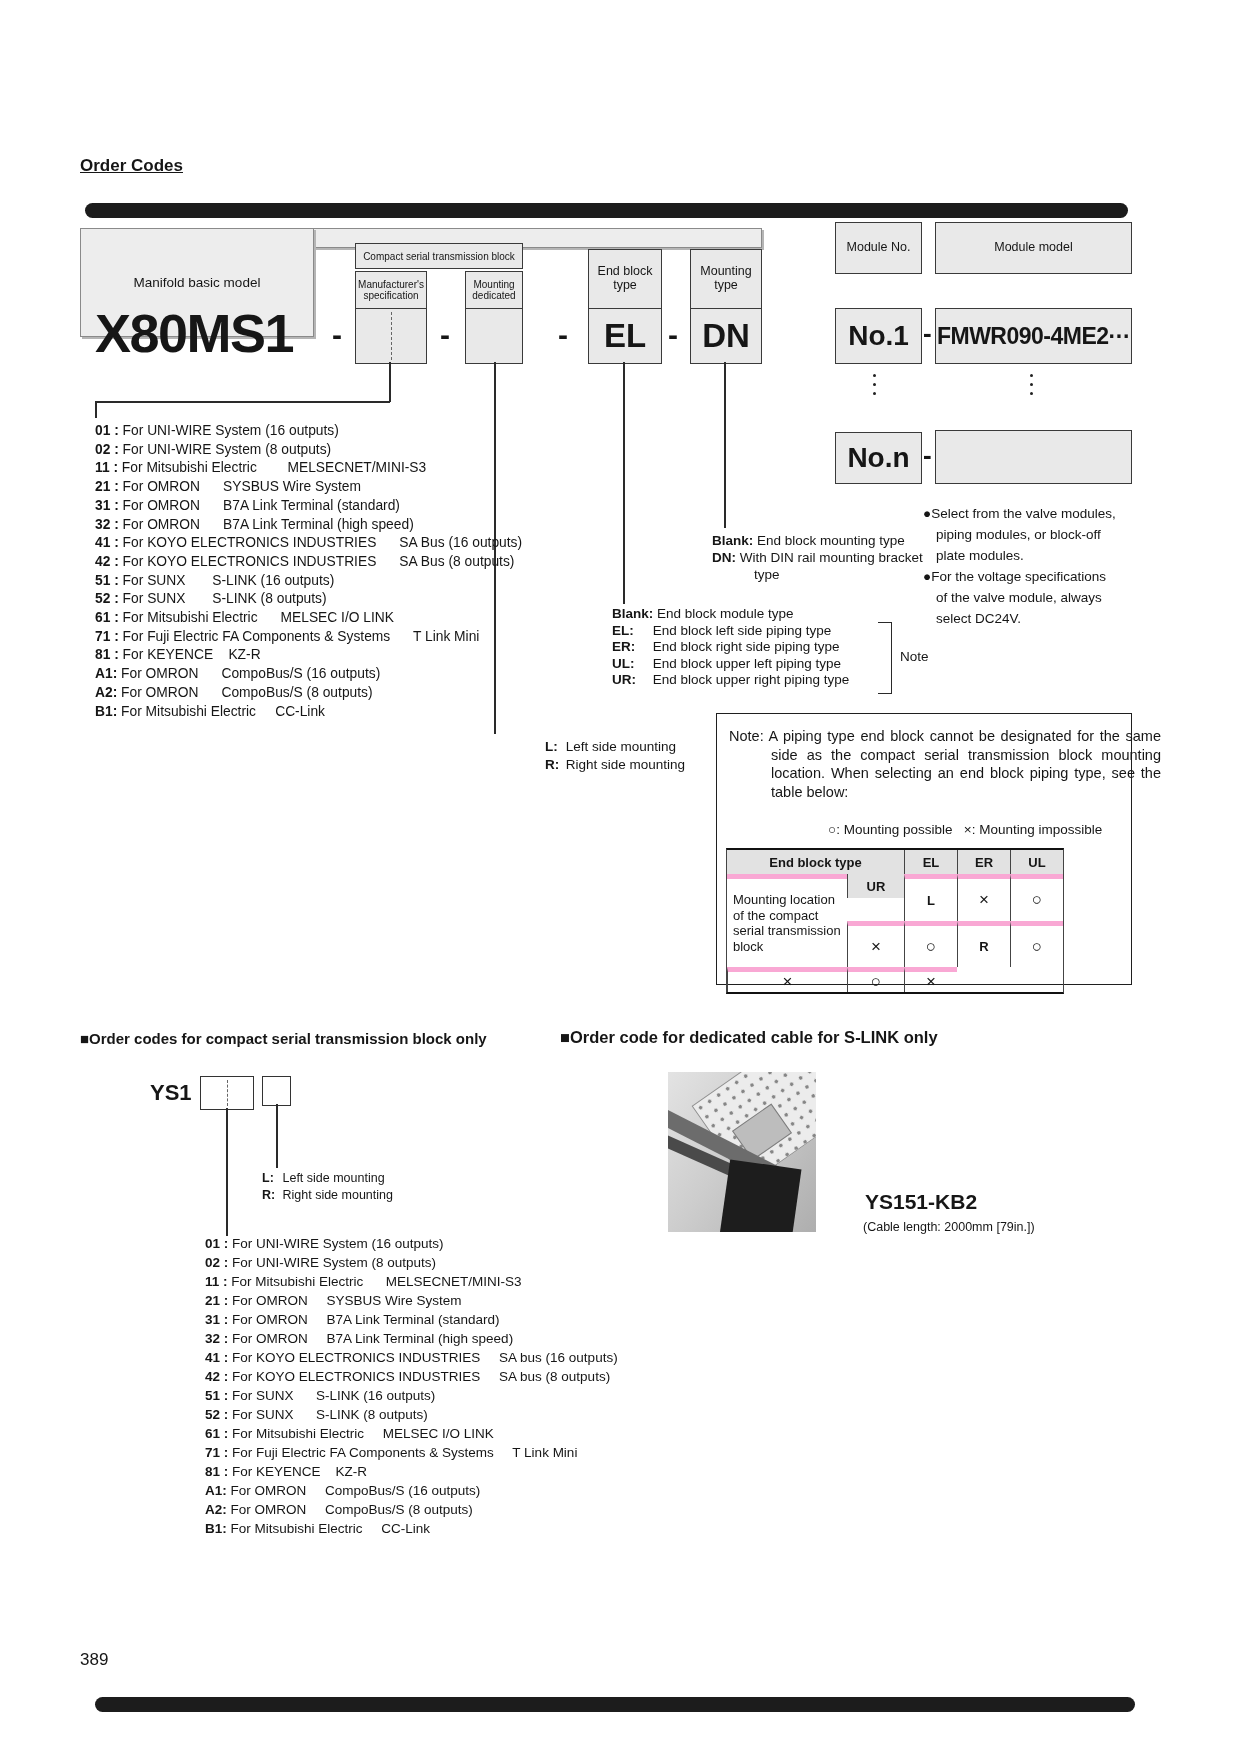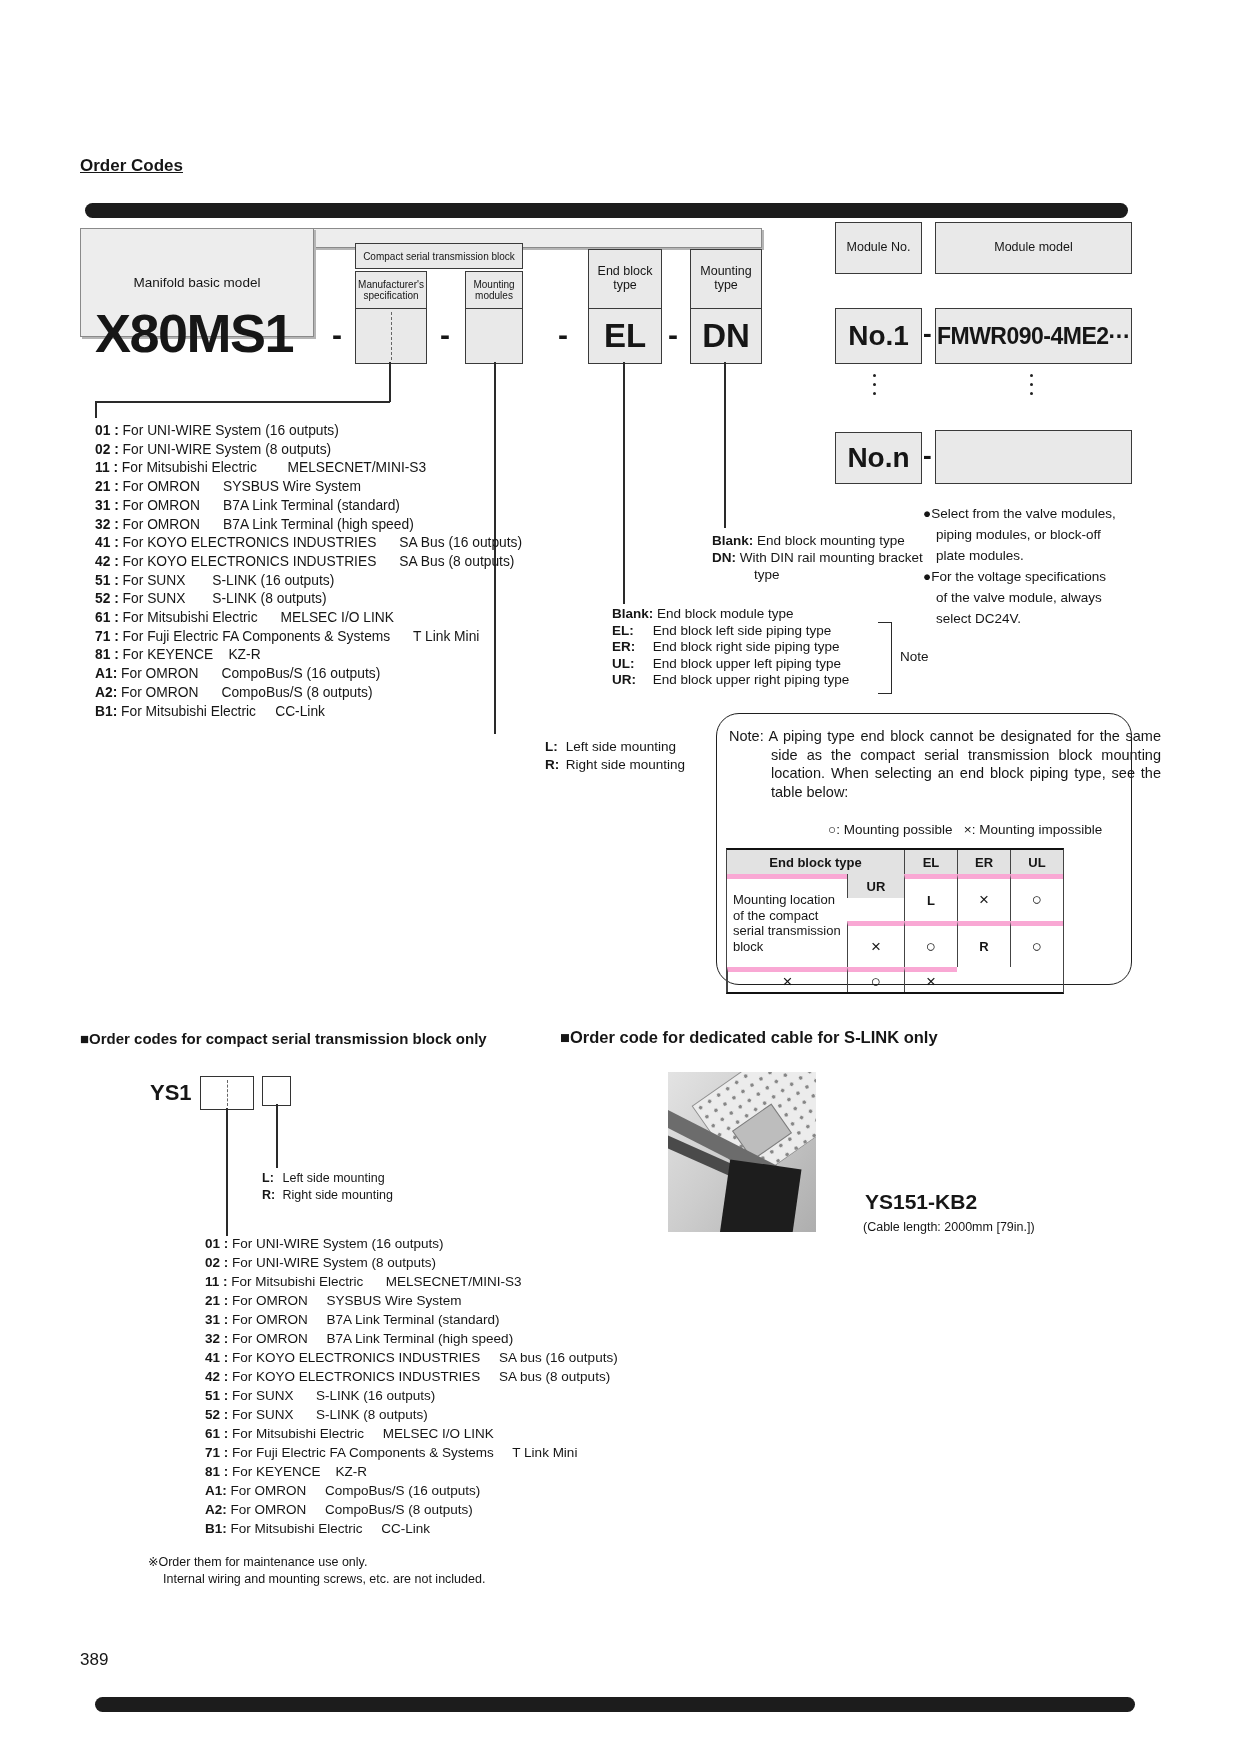--- a/index.html
+++ b/index.html
@@ -65,21 +65,21 @@
     <span>Manifold basic model</span>
   </div>
 
   <div class="abs lblbox" style="left:355px;top:243px;width:166px;height:24px;font-size:10px;">
     <span>Compact serial transmission block</span>
   </div>
   <div class="abs lblbox" style="left:355px;top:271px;width:70px;height:36px;font-size:10px;">
     <span>Manufacturer's specification</span>
   </div>
   <div class="abs lblbox" style="left:465px;top:271px;width:56px;height:36px;font-size:10px;">
-    <span>Mounting modules</span>
+    <span>Mounting dedicated</span>
   </div>
   <div class="abs lblbox" style="left:588px;top:249px;width:72px;height:58px;font-size:12.5px;">
     <span>End block type</span>
   </div>
   <div class="abs lblbox" style="left:690px;top:249px;width:70px;height:58px;font-size:12.5px;">
     <span>Mounting type</span>
   </div>
   <div class="abs lblbox" style="left:835px;top:222px;width:85px;height:50px;font-size:12.5px;">
     <span>Module No.</span>
   </div>
@@ -162,21 +162,21 @@
       <div class="li-row"><span class="li-code">DN:</span><span class="li-text">  With DIN rail mounting bracket type</span></div>
     </div>
   <div class="abs rbrack" style="left:878px;top:622px;width:13px;height:70px;"></div>
   <div class="abs note" style="left:900px;top:648px;">Note</div>
 
   <div class="abs note hang13" style="left:923px;top:503px;width:196px;">
       <div class="li-row"><span class="li-code">●</span><span class="li-text">Select from the valve modules, piping modules, or block-off plate modules.</span></div>
       <div class="li-row"><span class="li-code">●</span><span class="li-text">For the voltage specifications of the valve module, always select DC24V.</span></div>
     </div>
 
-  <div class="abs notebox" style="left:716px;top:713px;width:414px;height:270px;border-radius:23px;">
+  <div class="abs notebox" style="left:716px;top:713px;width:414px;height:270px;">
     <div class="abs notepar" style="left:12px;top:13px;width:390px;">
       <span class="li-code" style="font-weight:400;">Note:</span><span> A piping type end block cannot be designated for the same side as the compact serial transmission block mounting location. When selecting an end block piping type, see the table below:</span>
     </div>
     <div class="abs legend" style="left:111px;top:108px;">
       <span>○: Mounting possible</span>&nbsp;&nbsp;
       <span>×: Mounting impossible</span>
     </div>
     <div class="abs ntable" style="left:9px;top:134px;grid-template-rows:24px 47px 46px;">
       <div class="c hd first toprow" style="grid-column:1/3;">End block type</div>
       <div class="c hd toprow">EL</div>
@@ -228,24 +228,20 @@
       <div class="li-row"><span class="li-code">51 :</span><span class="li-text"> For SUNX      S-LINK (16 outputs)</span></div>
       <div class="li-row"><span class="li-code">52 :</span><span class="li-text"> For SUNX      S-LINK (8 outputs)</span></div>
       <div class="li-row"><span class="li-code">61 :</span><span class="li-text"> For Mitsubishi Electric     MELSEC I/O LINK</span></div>
       <div class="li-row"><span class="li-code">71 :</span><span class="li-text"> For Fuji Electric FA Components &amp; Systems     T Link Mini</span></div>
       <div class="li-row"><span class="li-code">81 :</span><span class="li-text"> For KEYENCE    KZ-R</span></div>
       <div class="li-row"><span class="li-code">A1:</span><span class="li-text"> For OMRON     CompoBus/S (16 outputs)</span></div>
       <div class="li-row"><span class="li-code">A2:</span><span class="li-text"> For OMRON     CompoBus/S (8 outputs)</span></div>
       <div class="li-row"><span class="li-code">B1:</span><span class="li-text"> For Mitsubishi Electric     CC-Link</span></div>
     </div>
 
-  <div class="abs" style="left:148px;top:1554px;font-size:12.5px;line-height:17px;">
-    <div>※Order them for maintenance use only.</div>
-    <div style="padding-left:15px;">Internal wiring and mounting screws, etc. are not included.</div>
-  </div>
 
   <div class="abs sechead" style="left:560px;top:1028px;font-size:16.5px;">
     <span class="marker">■</span><span>Order code for dedicated cable for S-LINK only</span>
   </div>
 
   <div class="abs photo" style="left:668px;top:1072px;width:148px;height:160px;">
     <div class="ph-conn"></div>
     <div class="ph-clip"></div>
     <div class="ph-cable1"></div>
     <div class="ph-cable2"></div>

